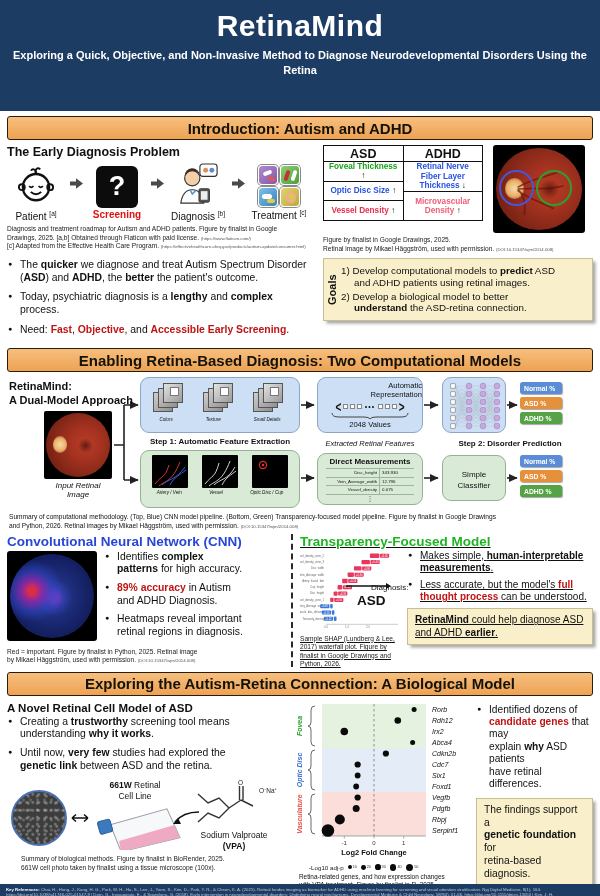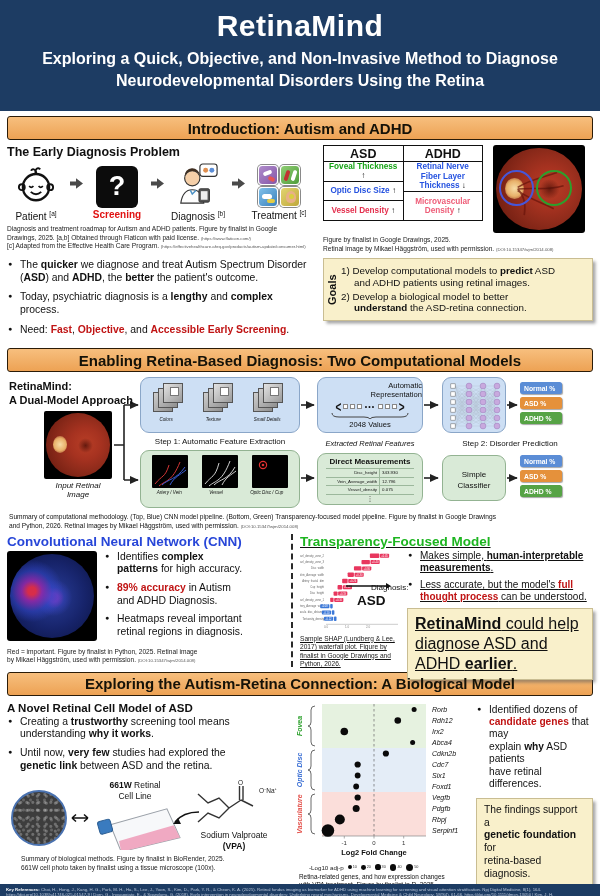--- a/index.html
+++ b/index.html
@@ -5,21 +5,21 @@
   * { margin:0; padding:0; box-sizing:border-box; }
   html,body { width:600px; height:896px; overflow:hidden; background:#fff;
     font-family:"Liberation Sans", sans-serif; color:#111; }
   .b { font-weight:bold; }
   .red { color:#c01414; font-weight:bold; }
   .brightred { color:#e01212; font-weight:bold; }
   .tiny { font-size:4.3px; color:#555; }
   
   .hdr { background:#1d3c63; color:#fff; text-align:center; padding:9px 8px 11px; height:111px; }
   .title { font-size:30px; font-weight:bold; letter-spacing:0.5px; }
-  .subtitle { font-size:16px; font-weight:bold; line-height:1.35; margin-top:5px; }
+  .subtitle { font-size:11px; font-weight:bold; line-height:1.35; margin-top:5px; }
   
   .banner { margin:5px 7px 3px; background:linear-gradient(#f7bf7e,#eda254); border:1.6px solid #2b1c08;
     border-radius:3px; text-align:center; font-weight:bold; font-size:15px; padding:2.5px 0; color:#151208; }
   
   ul.bul { list-style:none; }
   .bul li { position:relative; padding-left:13px; margin-bottom:7px; font-size:10.4px; line-height:1.22; }
   .bul li::before { content:"\25CF"; position:absolute; left:1px; top:1px; font-size:7px; color:#111; }
   .cap { font-size:6.6px; color:#1a1a1a; line-height:1.3; margin-top:3px; }
   .cream { background:#f9f0cb; border:1px solid #c9bd92; box-shadow:2.5px 2.5px 3px rgba(90,90,90,.55); }
   
@@ -59,21 +59,21 @@
   .goals { display:flex; margin-top:5px; }
   .goals-box { display:flex; padding:4px 6px 4px 2px; width:270px; }
   .goals-label { writing-mode:vertical-rl; transform:rotate(180deg); font-weight:bold; font-size:11px;
     text-align:center; margin-right:3px; }
   .goals-items div { font-size:9.8px; line-height:1.2; padding-left:13px; text-indent:-13px; margin:2px 0; }
   
   .diagram { position:relative; height:136px; margin:0 4px; }
   .dg-title { position:absolute; left:5px; top:5px; font-size:11px; font-weight:bold; line-height:1.25; }
   .bluebox { position:absolute; background:#cddff4; border:1px solid #8aa6c8; border-radius:9px; }
   .greenbox { position:absolute; background:#d9ead7; border:1px solid #93b392; border-radius:9px; }
-  .step-label { position:absolute; font-size:8px; font-weight:normal; text-align:center; }
+  .step-label { position:absolute; font-size:8px; font-weight:bold; text-align:center; }
   .it-label { position:absolute; font-size:7.5px; font-style:italic; text-align:center; }
   .stack-row { display:flex; justify-content:space-around; padding:5px 4px 0; }
   .stack { position:relative; width:34px; height:32px; }
   .stack i { position:absolute; width:20px; height:20px; border:0.8px solid #555;
     background:linear-gradient(135deg,#cfcfcf,#8f8f8f); }
   .stack i:nth-child(1){left:0;top:9px} .stack i:nth-child(2){left:5px;top:4.5px}
   .stack i:nth-child(3){left:10px;top:0;background:linear-gradient(135deg,#e3e3e3,#9a9a9a)}
   .stack i:nth-child(3)::after{content:"";position:absolute;right:3px;top:3px;width:7px;height:7px;background:#fff;border:0.5px solid #777;}
   .mini-labels { display:flex; justify-content:space-around; font-size:4.6px; font-style:italic; padding:2px 2px 0; }
   .mini-row { display:flex; justify-content:space-around; padding:4px 4px 0; }
@@ -108,21 +108,21 @@
       radial-gradient(circle at 52% 52%, rgba(130,60,205,.75) 0 7%, rgba(60,70,200,.45) 17%, rgba(0,0,0,0) 30%),
       radial-gradient(circle at 50% 50%, #2a3e9a 0%, #17246b 55%, #0b1240 100%); }
   .cnn-bul li { margin-bottom:6px; }
   .tfm-row { display:flex; gap:6px; }
   .shap-col { width:101px; flex-shrink:0; }
   .shapfig { width:101px; height:82px; position:relative; }
   .shap-arrow { position:absolute; left:46px; top:26px; }
   .shap-diag1 { position:absolute; left:52px; top:33px; font-size:8px;margin-left:19px; }
   .shap-diag2 { position:absolute; left:57px; top:43px; font-size:13.5px; font-weight:bold; }
   .tfm-bul li { margin-bottom:5px; font-size:10px; }
-  .callout { padding:5px 7px; font-size:16px; line-height:1.25; margin-top:4px; width:186px; }
+  .callout { padding:5px 7px; font-size:10px; line-height:1.25; margin-top:4px; width:186px; }
   
   .s3 { display:flex; padding:3px 7px 0; gap:5px; height:182px; }
   .s3-left { width:283px; }
   .s3-mid { width:176px; }
   .s3-right { flex:1; }
   .bio-bul li { margin-bottom:6px; }
   .biofig { position:relative; height:74px; }
   .micro { position:absolute; left:4px; top:12px; width:56px; height:56px; border-radius:50%;
     border:2px solid #4a72b0;
     background:radial-gradient(circle at 30% 30%, rgba(205,205,205,.35) 1px, rgba(0,0,0,0) 2px) 0 0/6px 8px,

